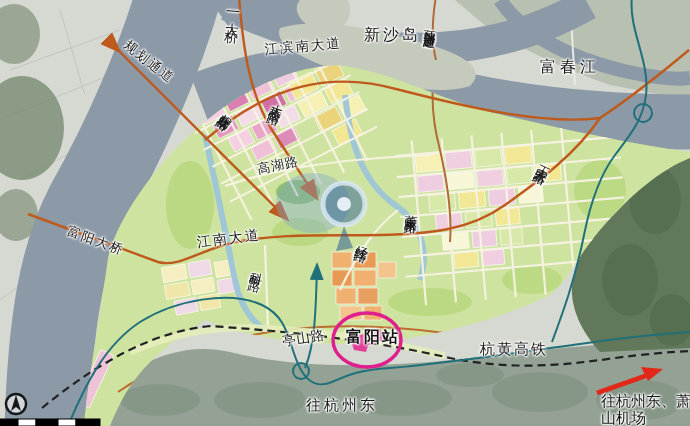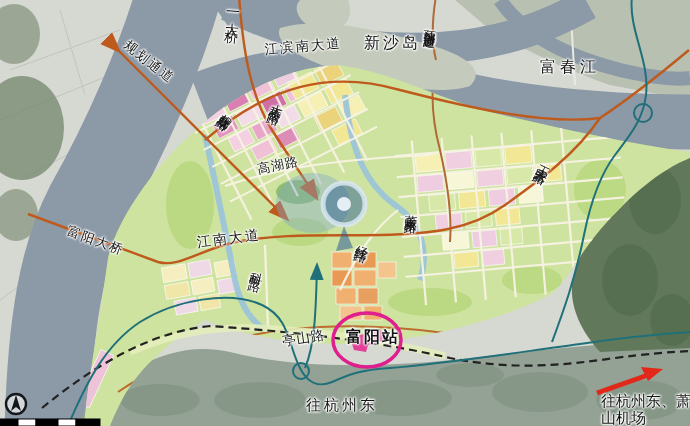--- a/index.html
+++ b/index.html
@@ -236,31 +236,32 @@
   <g stroke="#000" stroke-width="1">
     <rect x="0" y="419" width="18" height="7" fill="#000"></rect>
     <rect x="18" y="419" width="18" height="7" fill="#fff"></rect>
     <rect x="36" y="419" width="22" height="7" fill="#000"></rect>
     <rect x="58" y="419" width="18" height="7" fill="#fff"></rect>
     <rect x="76" y="419" width="24" height="7" fill="#000"></rect>
   </g>
 </svg>
 
 <div class="lbl v" style="left:226px;top:4px;font-size:14px;letter-spacing:7px;transform:rotate(4deg);">一大桥</div>
-<div class="lbl" style="left:364px;top:34px;font-size:16px;letter-spacing:3px;">新沙岛</div>
+<div class="lbl" style="left:364px;top:26px;font-size:16px;letter-spacing:3px;">新沙岛</div>
 <div class="lbl v" style="left:424px;top:20px;font-size:12.5px;letter-spacing:1px;transform:rotate(6deg);">预留新沙通道</div>
 <div class="lbl" style="left:540px;top:58px;font-size:16px;letter-spacing:4px;text-align:right;">富春江</div>
 <div class="lbl" style="left:264px;top:42px;font-size:13.5px;letter-spacing:2px;transform:rotate(-5deg);">江滨南大道</div>
 <div class="lbl" style="left:130px;top:38px;font-size:13px;letter-spacing:2px;transform:rotate(38deg);">规划通道</div>
 <div class="lbl v" style="left:274px;top:92px;font-size:13px;letter-spacing:3px;transform:rotate(20deg);">大桥南路</div>
 <div class="lbl v" style="left:230px;top:104px;font-size:12.5px;letter-spacing:1px;transform:rotate(40deg);">规划联络路</div>
 <div class="lbl" style="left:256px;top:163px;font-size:13px;letter-spacing:1px;transform:rotate(-12deg);">高湖路</div>
 <div class="lbl" style="left:70px;top:224px;font-size:13px;letter-spacing:2px;transform:rotate(20deg);">富阳大桥</div>
 <div class="lbl" style="left:196px;top:234px;font-size:14px;letter-spacing:2px;transform:rotate(-7deg);">江南大道</div>
 <div class="lbl v" style="left:252px;top:260px;font-size:13px;letter-spacing:4px;transform:rotate(14deg);">科甲路</div>
 <div class="lbl v" style="left:358px;top:234px;font-size:13px;letter-spacing:2px;transform:rotate(16deg);">经纬路</div>
 <div class="lbl v" style="left:404px;top:204px;font-size:13px;letter-spacing:2px;transform:rotate(5deg);">董家桥路</div>
 <div class="lbl v" style="left:542px;top:154px;font-size:13px;letter-spacing:2px;transform:rotate(26deg);">王家宕路</div>
 <div class="lbl" style="left:281px;top:334px;font-size:13.5px;letter-spacing:1px;transform:rotate(-9deg);">亭山路</div>
 <div class="lbl" style="left:346px;top:328px;font-size:16px;font-weight:bold;letter-spacing:2px;">富阳站</div>
+<div class="lbl" style="left:480px;top:340px;font-size:15px;letter-spacing:2px;">杭黄高铁</div>
 <div class="lbl wrap" style="left:601px;top:392px;font-size:15px;width:90px;">往杭州东、萧山机场</div>
 <div class="lbl" style="left:306px;top:396px;font-size:15px;letter-spacing:3px;">往杭州东</div>
 </div>
 
 </body></html>

